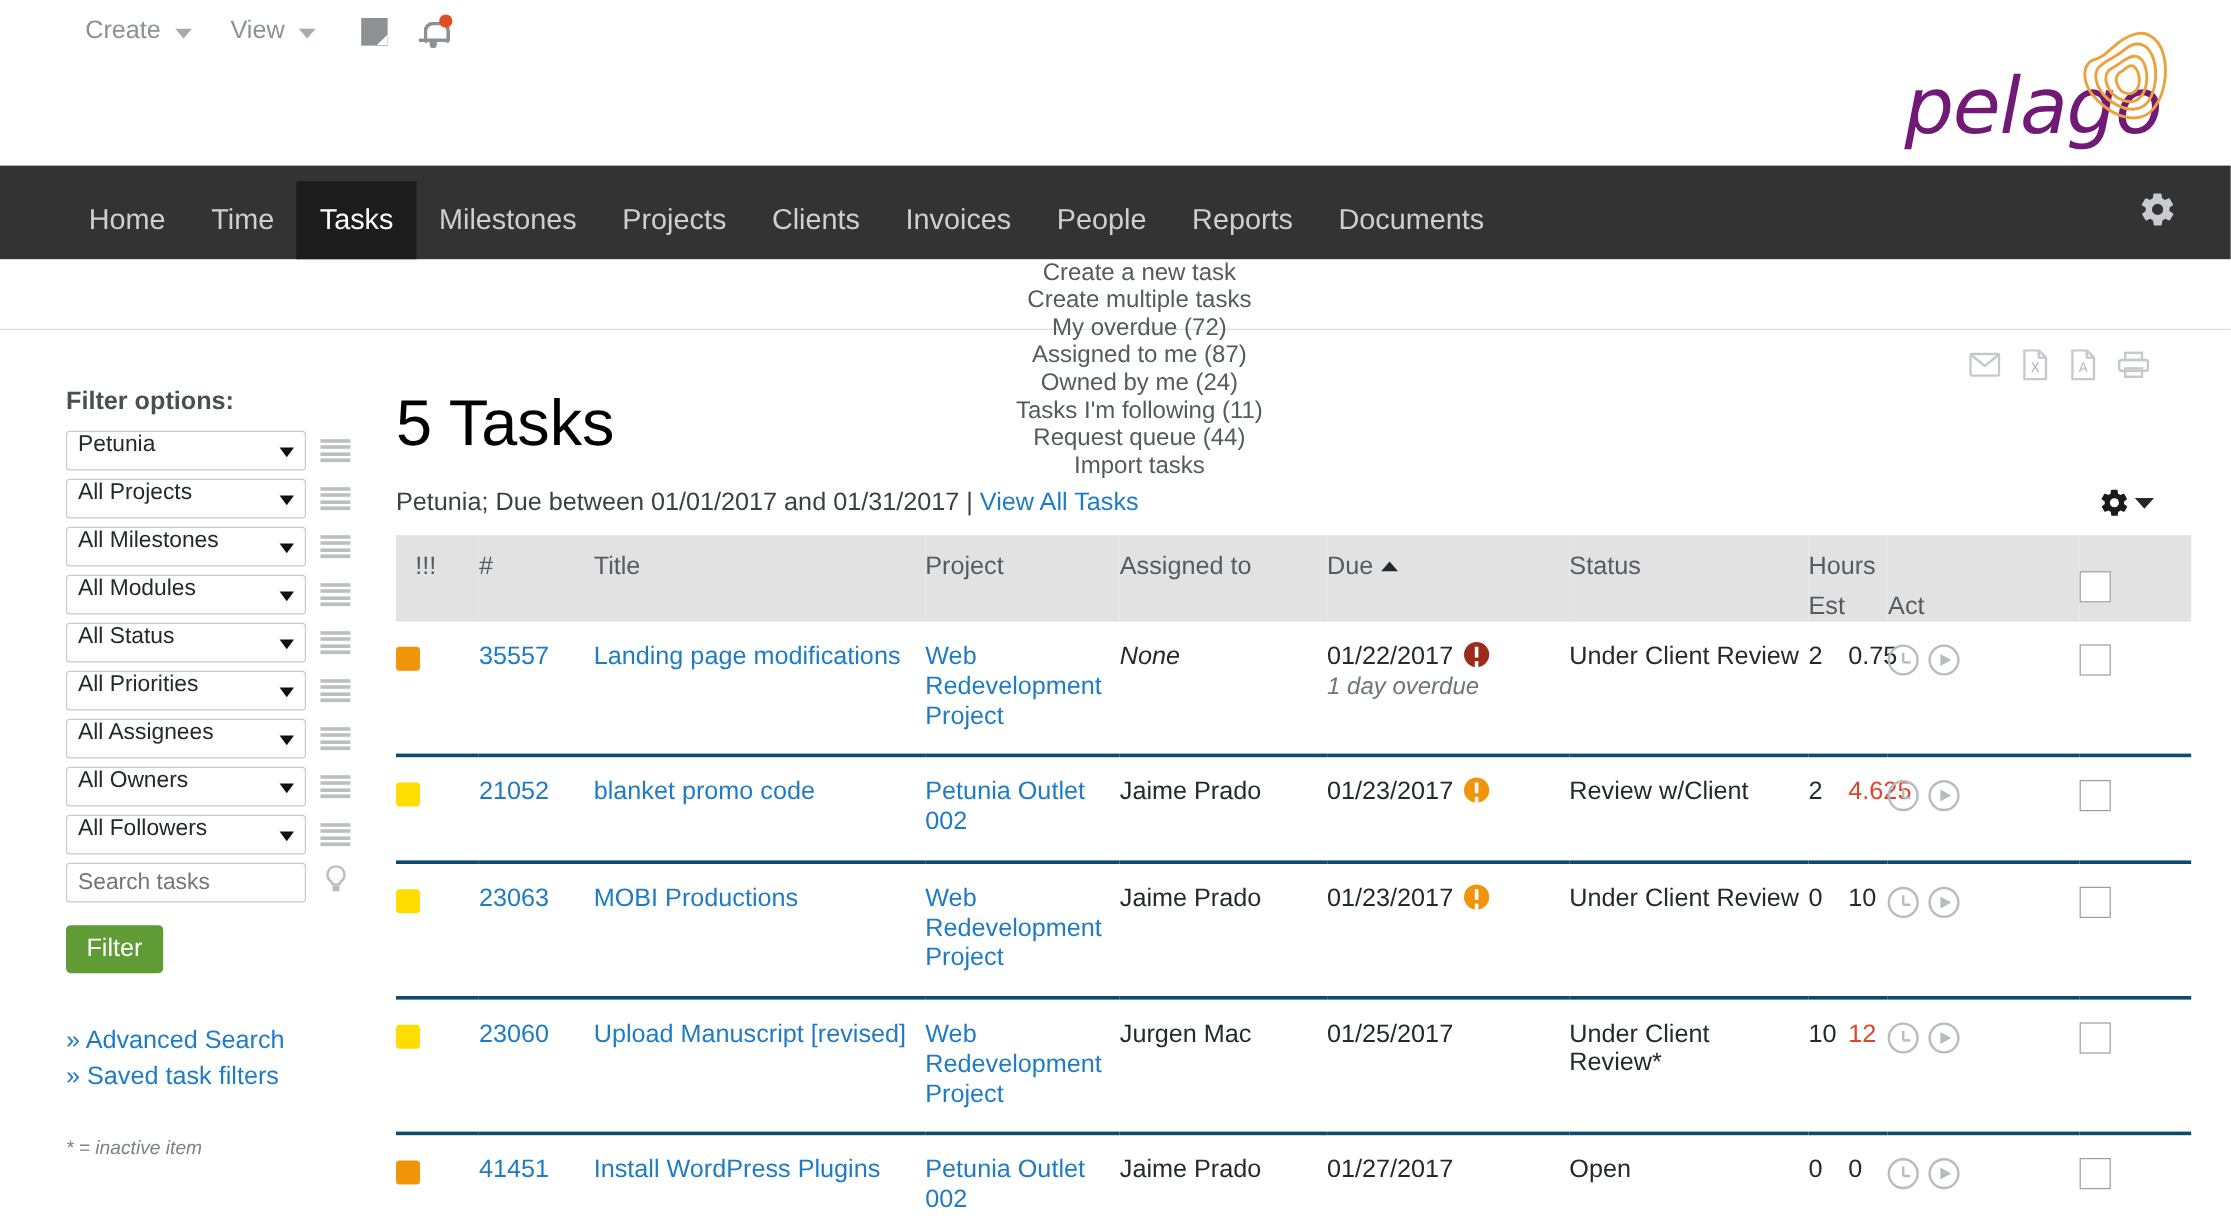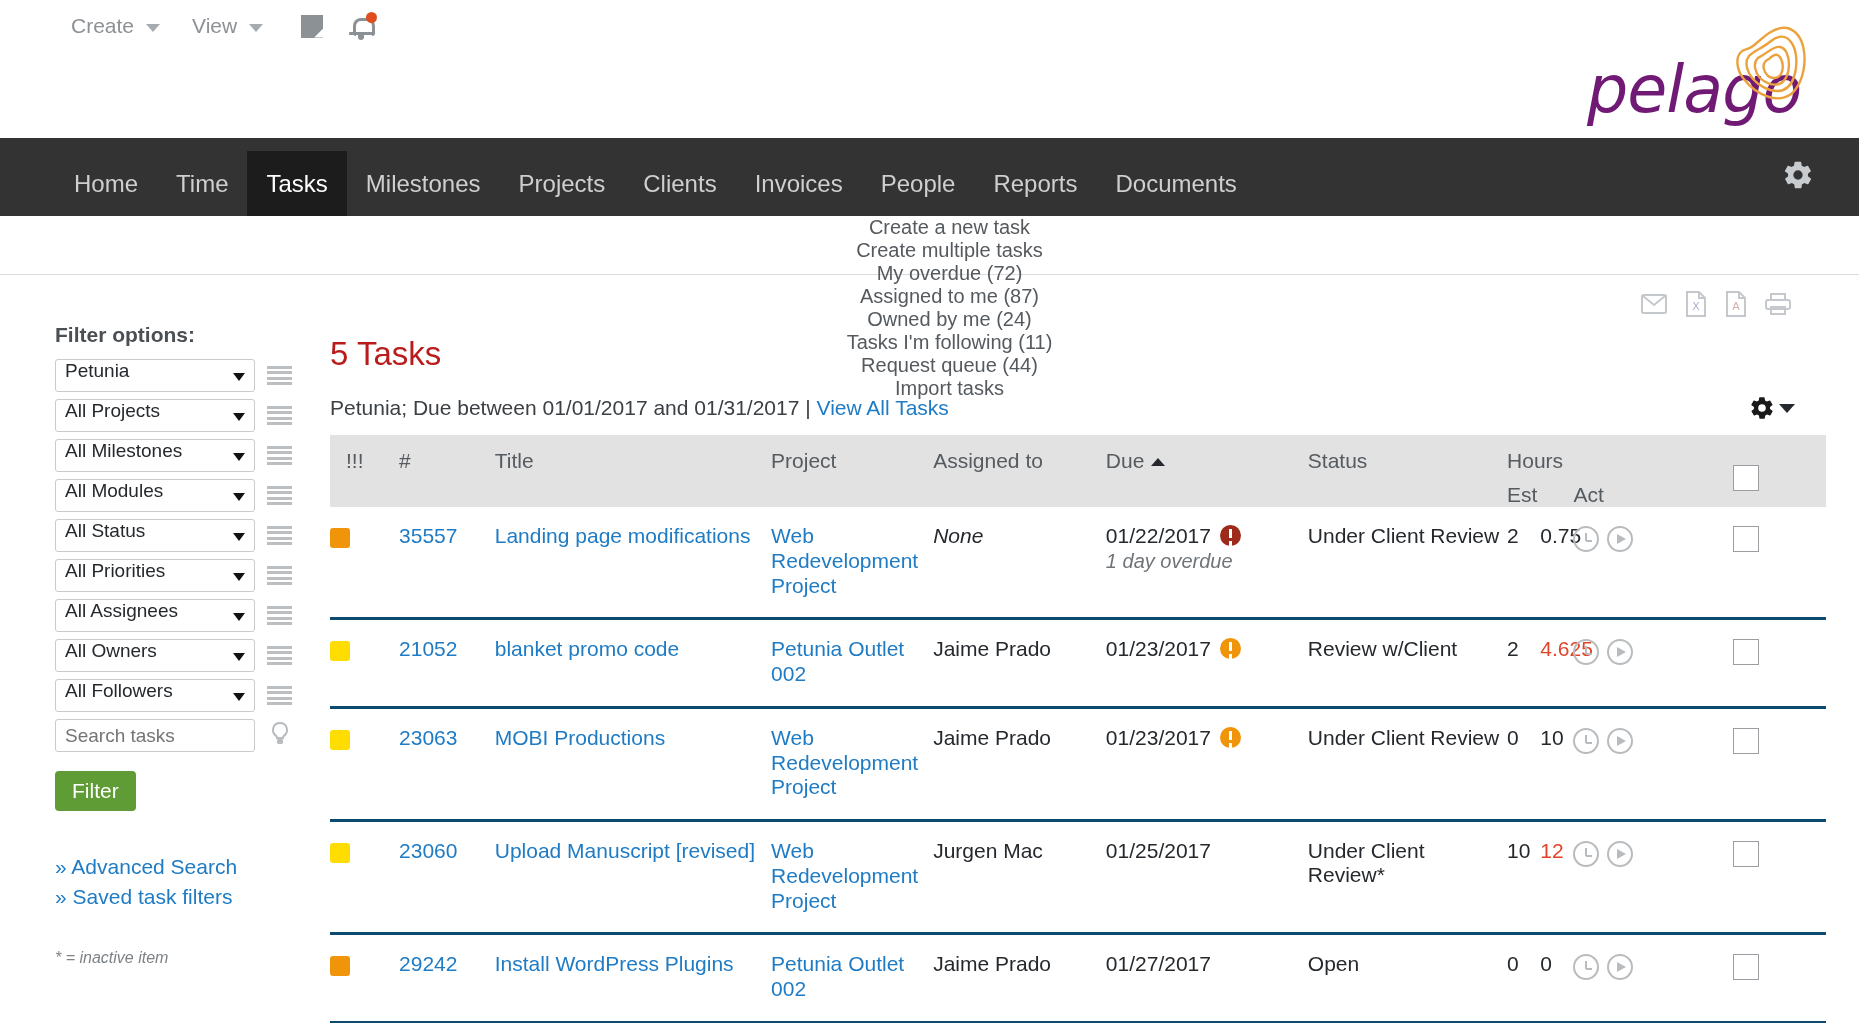--- a/index.html
+++ b/index.html
@@ -266,24 +266,23 @@
     display: flex;
     justify-content: flex-end;
     align-items: center;
     gap: 18px;
     padding-top: 16px;
     padding-right: 30px;
   }
   .export-icon { cursor: pointer; }
 
   .page-title {
-    font-size: 33px;
-    color: #b91c1c;
+    font-size: 54px;
+    color: #000000;
     font-weight: normal;
-    margin-top: 14px;
     margin-left: 5px;
   }
   .filter-desc-row {
     display: flex;
     align-items: center;
     justify-content: space-between;
     margin-top: 22px;
     margin-left: 5px;
     padding-right: 26px;
   }
@@ -848,21 +847,21 @@
                   <div class="tri-play"></div>
                 </div>
               </div>
             </td>
             <td>
               <div class="row-chk"></div>
             </td>
           </tr>
           <tr>
             <td class="c-pri"><span class="pri-square" style="background:#F0940A"></span></td>
-            <td><span class="lnk">29242</span></td>
+            <td><span class="lnk">41451</span></td>
             <td>
               <span class="lnk lnk-wrap">Install WordPress Plugins</span>
             </td>
             <td>
               <span class="lnk lnk-wrap">Petunia Outlet 002</span>
             </td>
             <td><span class="">Jaime Prado</span></td>
             <td class="due-cell"><span class="due-date">01/27/2017</span></td>
             <td><span>Open</span></td>
             <td><span>0</span></td>

